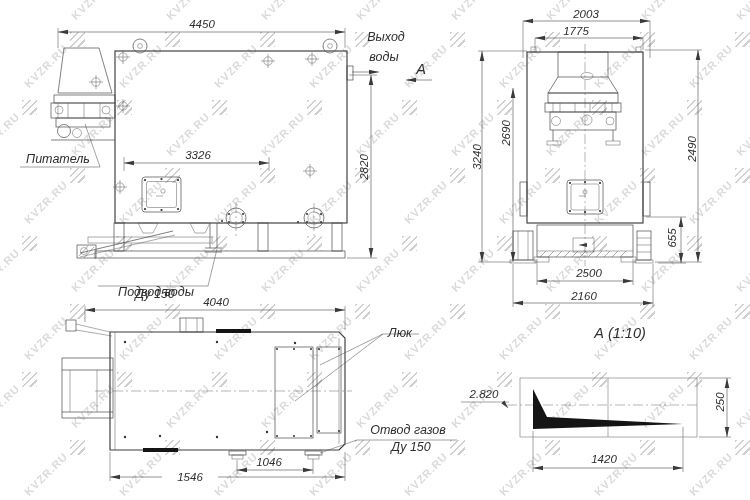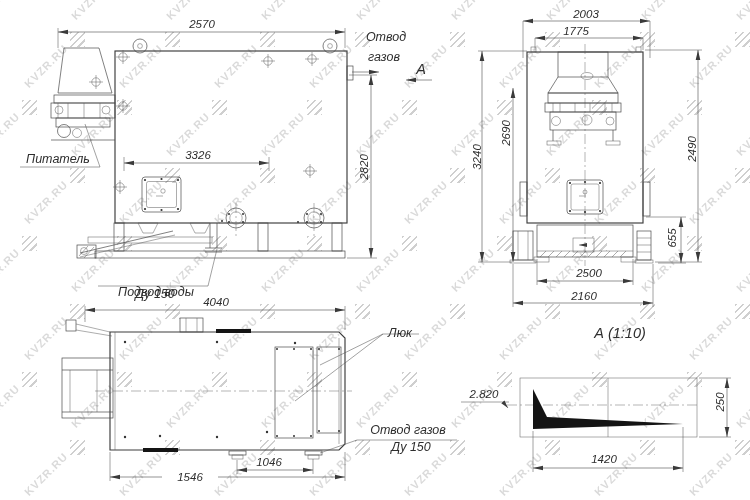--- a/index.html
+++ b/index.html
@@ -406,25 +406,25 @@
         <path d="M699,378 H731 M699,437 H731" class="ext"></path>
         <line x1="727" y1="378" x2="727" y2="437" class="dl"></line>
         <path d="M533,431 V472 M683,427 V472" class="ext"></path>
         <line x1="533" y1="468" x2="683" y2="468" class="dl"></line>
       </g>
     </g>
   </svg>
 
   <div class="labels">
 
-    <span class="txt dim" style="left:202px;top:24px">2570</span>
+    <span class="txt dim" style="left:202px;top:24px">4450</span>
     <span class="txt dim" style="left:198px;top:155px">3326</span>
     <span class="txt dim rot" style="left:364px;top:167px">2820</span>
-    <span class="txt lbl" style="left:386px;top:37px">Отвод</span>
-    <span class="txt lbl" style="left:384px;top:57px">газов</span>
+    <span class="txt lbl" style="left:386px;top:37px">Выход</span>
+    <span class="txt lbl" style="left:384px;top:57px">воды</span>
     <span class="txt big" style="left:421px;top:69px">А</span>
     <span class="txt lbl" style="left:58px;top:159px">Питатель</span>
     <span class="txt lbl" style="left:156px;top:292px">Подвод воды</span>
     <span class="txt lbl" style="left:155px;top:294px">Ду 150</span>
 
     <span class="txt dim" style="left:586px;top:14px">2003</span>
     <span class="txt dim" style="left:576px;top:31px">1775</span>
     <span class="txt dim rot" style="left:477px;top:157px">3240</span>
     <span class="txt dim rot" style="left:506px;top:133px">2690</span>
     <span class="txt dim rot" style="left:692px;top:149px">2490</span>

